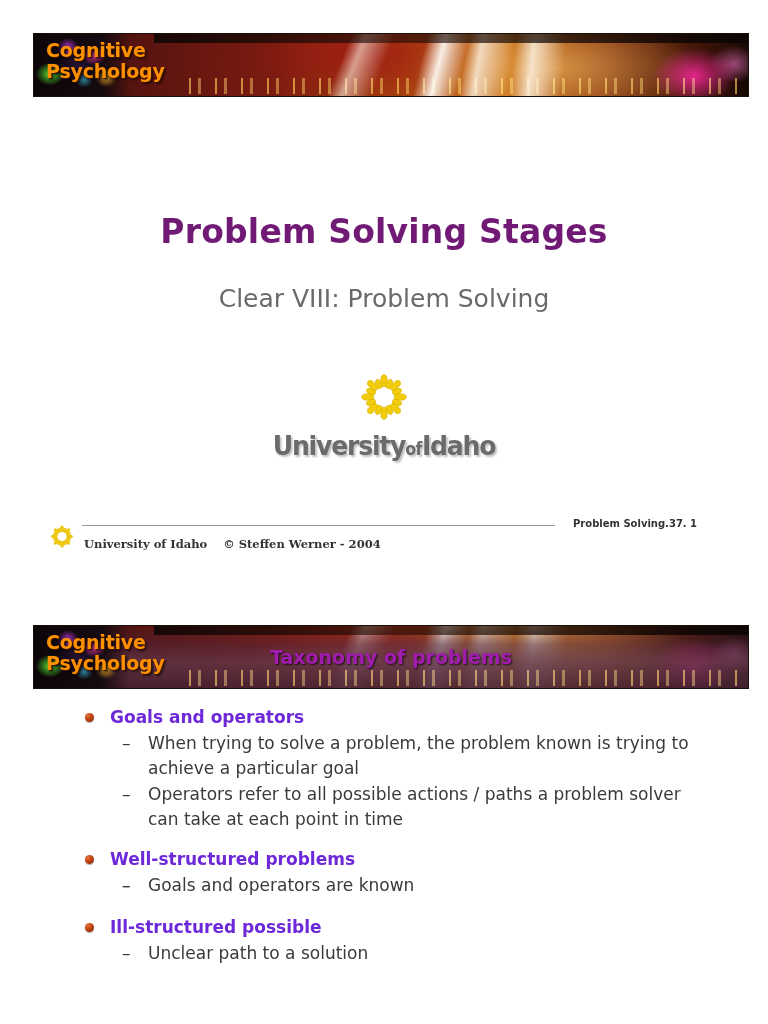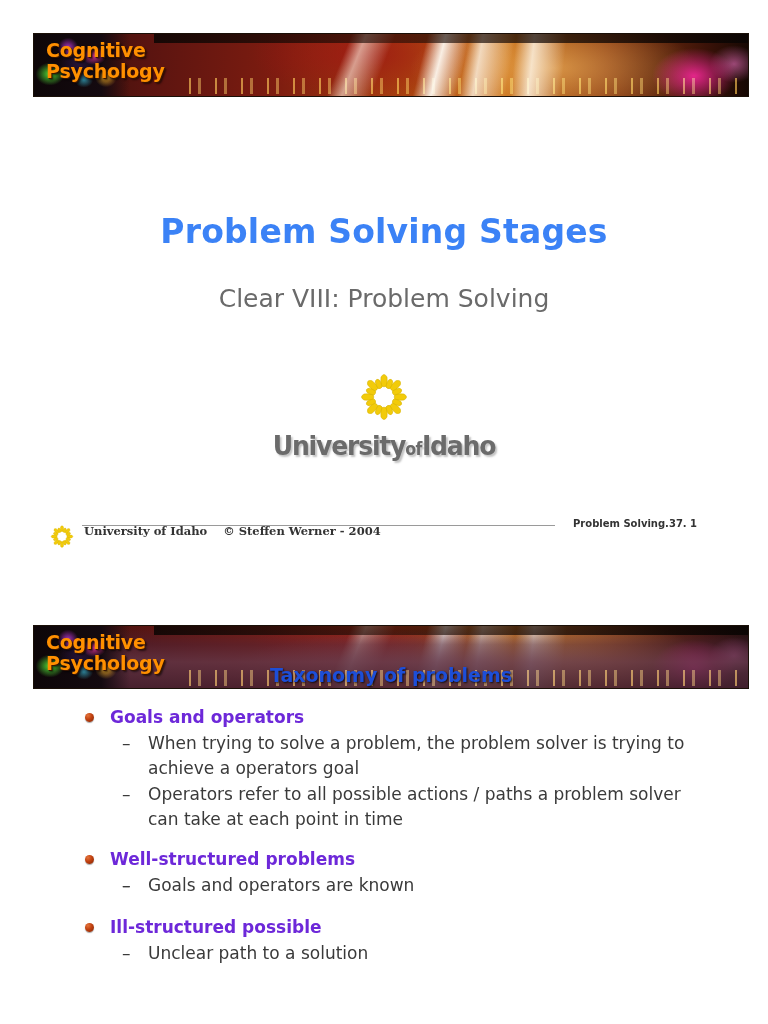--- a/index.html
+++ b/index.html
@@ -109,40 +109,40 @@
     line-height: 21px;
     color: #ff9000;
     text-shadow: 1px 1px 0 #3a1500, 2px 2px 2px rgba(0,0,0,.6);
     letter-spacing: -0.2px;
     z-index: 5;
     white-space: pre;
   }
   .banner-heading {
     position: absolute;
     left: 0; right: 0;
-    top: 38px;
+    top: 20px;
     text-align: center;
     font-family: "DejaVu Sans", sans-serif;
     font-weight: bold;
     font-size: 19px;
-    color: #1d4ed8;
+    color: #a21caf;
     text-shadow: 1px 1px 2px rgba(0,0,0,.75);
     z-index: 5;
   }
 
   
   .slide-title {
     position: absolute;
     left: 0; right: 0;
     top: 190px;
     text-align: center;
     font-family: "DejaVu Sans", sans-serif;
     font-weight: bold;
     font-size: 33px;
-    color: #3b82f6;
+    color: #701a75;
     letter-spacing: 0.2px;
   }
   .slide-subtitle {
     position: absolute;
     left: 0; right: 0;
     top: 283px;
     text-align: center;
     font-family: "DejaVu Sans", sans-serif;
     font-size: 25px;
     line-height: 31px;
@@ -197,21 +197,21 @@
     position: absolute;
     left: 82px;
     top: 10px;
     width: 473px;
     height: 1px;
     background: #9a9a9a;
   }
   .footer-left {
     position: absolute;
     left: 84px;
-    top: 9px;
+    top: 22px;
     font-family: "DejaVu Serif", serif;
     font-weight: bold;
     font-size: 11.5px;
     color: #333333;
     white-space: pre;
   }
   .footer-right {
     position: absolute;
     left: 573px;
     top: 3px;
@@ -416,21 +416,21 @@
 
   <div class="content">
 
     <div class="group">
       <div class="lvl1">
         <span class="dot"></span>
         <span>Goals and operators</span>
       </div>
       <div class="lvl2">
         <span class="dash">–</span>
-        <span>When trying to solve a problem, the problem solver is trying to achieve a operators goal</span>
+        <span>When trying to solve a problem, the problem known is trying to achieve a particular goal</span>
       </div>
       <div class="lvl2">
         <span class="dash">–</span>
         <span>Operators refer to all possible actions / paths a problem solver can take at each point in time</span>
       </div>
     </div>
 
     <div class="group tight">
       <div class="lvl1">
         <span class="dot"></span>

